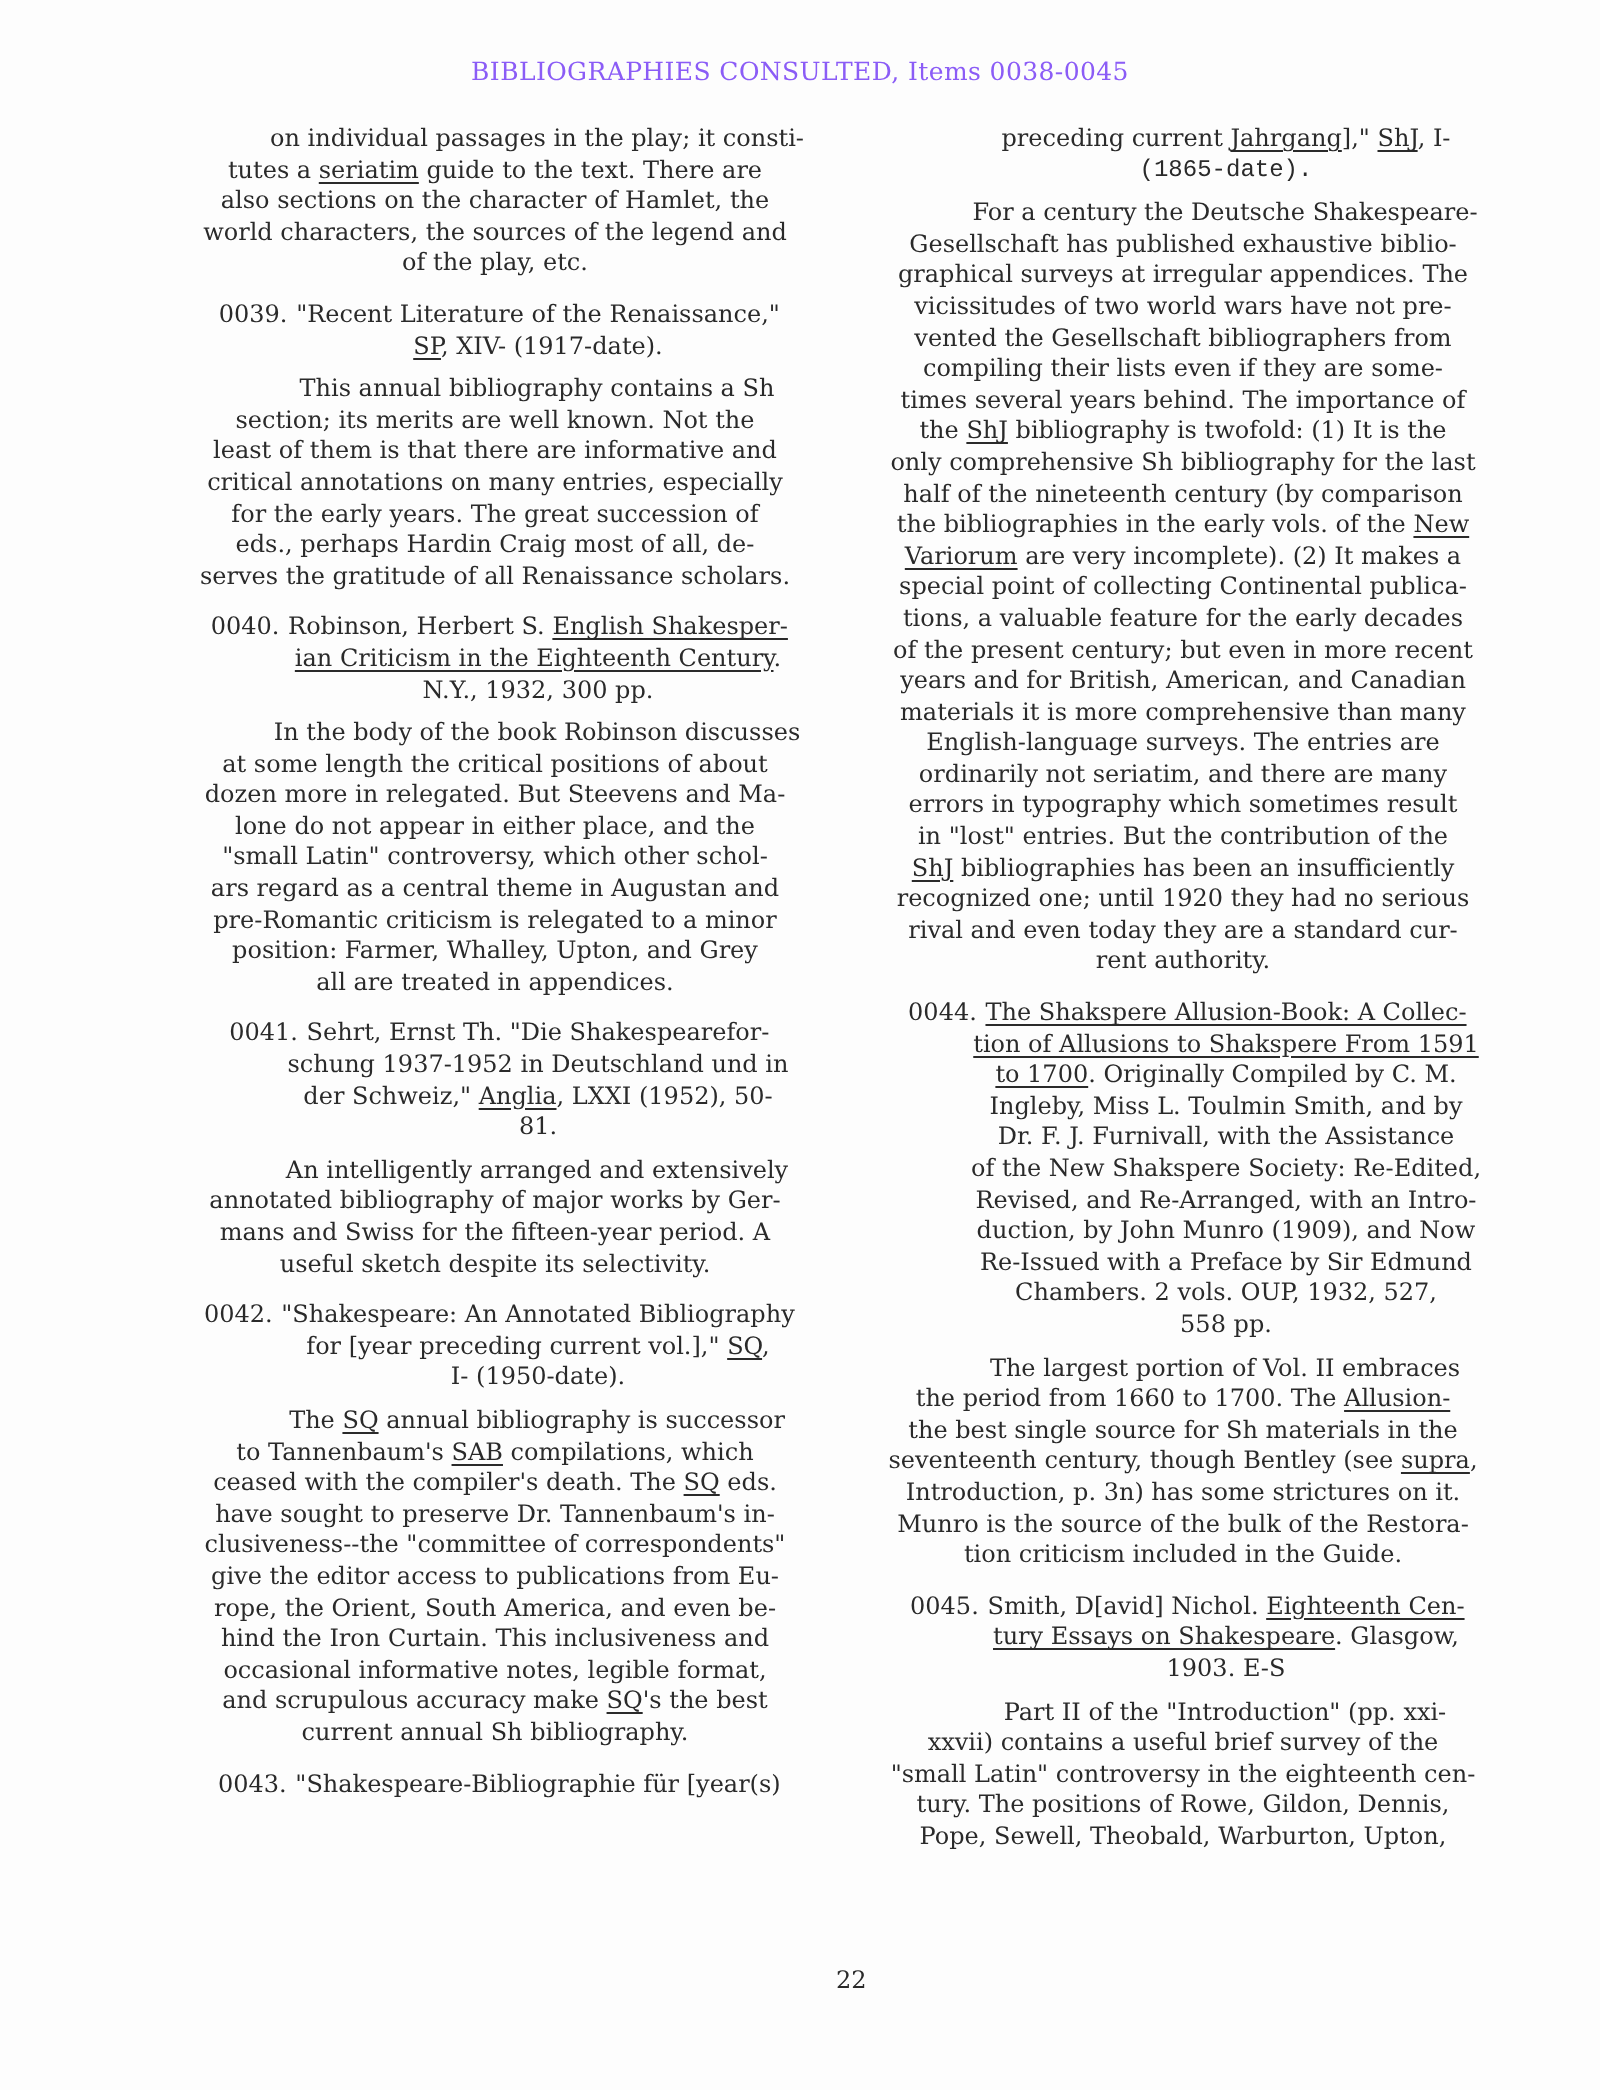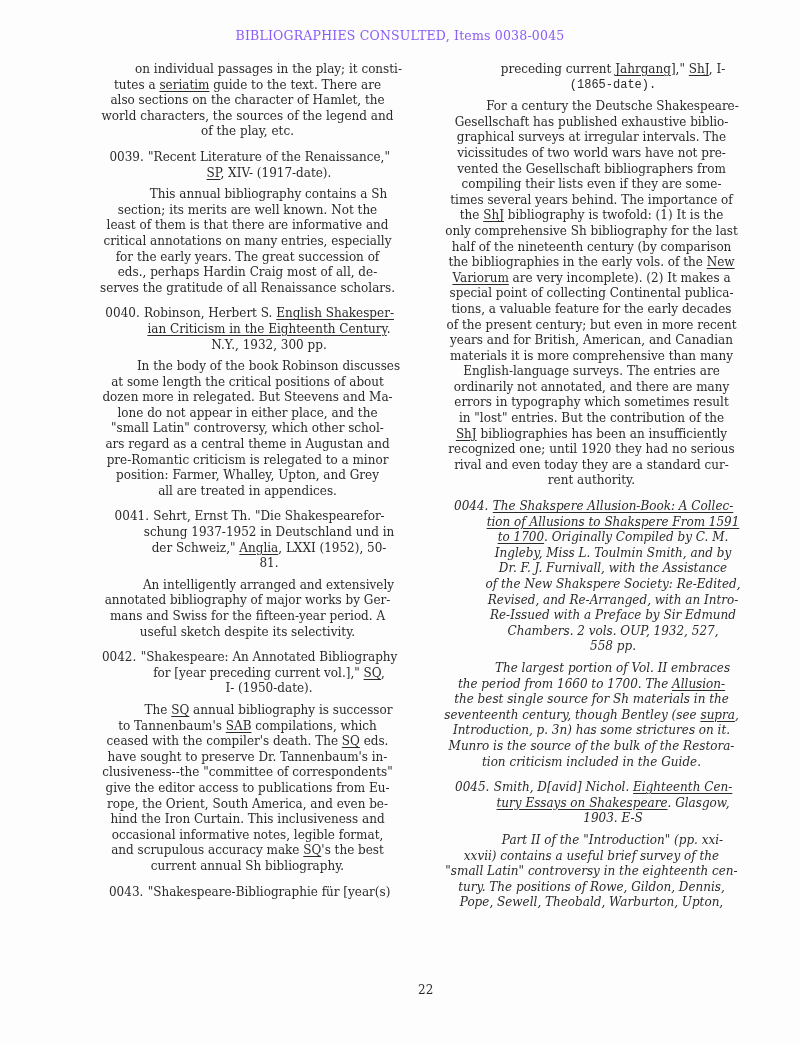--- a/index.html
+++ b/index.html
@@ -95,54 +95,55 @@
         <span class="line"><span class="num">0043.</span><span>"Shakespeare-Bibliographie für [year(s)</span></span>
       </div>
     </div>
   <div class="col col-right" id="col-right">
       <span class="line hang" style="padding-left: 0px;"><span>preceding current </span><span class="u">Jahrgang</span><span>]," </span><span class="u">ShJ</span><span>, I-</span></span>
       <span class="line hang" style="padding-left: 0px; font-family: Liberation Mono, monospace;"><span>(1865-date).</span></span>
       <span class="gap-s"></span>
       <div style="margin-left: -43px;">
         <span class="line indent-first"><span>For a century the Deutsche Shakespeare-</span></span>
         <span class="line"><span>Gesellschaft has published exhaustive biblio-</span></span>
-        <span class="line"><span>graphical surveys at irregular intervals. The</span></span>
+        <span class="line"><span>graphical surveys at irregular appendices. The</span></span>
         <span class="line"><span>vicissitudes of two world wars have not pre-</span></span>
         <span class="line"><span>vented the Gesellschaft bibliographers from</span></span>
         <span class="line"><span>compiling their lists even if they are some-</span></span>
         <span class="line"><span>times several years behind. The importance of</span></span>
         <span class="line"><span>the </span><span class="u">ShJ</span><span> bibliography is twofold: (1) It is the</span></span>
         <span class="line"><span>only comprehensive Sh bibliography for the last</span></span>
         <span class="line"><span>half of the nineteenth century (by comparison</span></span>
         <span class="line"><span>the bibliographies in the early vols. of the </span><span class="u">New</span></span>
         <span class="line"><span class="u">Variorum</span><span> are very incomplete). (2) It makes a</span></span>
         <span class="line"><span>special point of collecting Continental publica-</span></span>
         <span class="line"><span>tions, a valuable feature for the early decades</span></span>
         <span class="line"><span>of the present century; but even in more recent</span></span>
         <span class="line"><span>years and for British, American, and Canadian</span></span>
         <span class="line"><span>materials it is more comprehensive than many</span></span>
         <span class="line"><span>English-language surveys. The entries are</span></span>
-        <span class="line"><span>ordinarily not annotated, and there are many</span></span>
+        <span class="line"><span>ordinarily not seriatim, and there are many</span></span>
         <span class="line"><span>errors in typography which sometimes result</span></span>
         <span class="line"><span>in "lost" entries. But the contribution of the</span></span>
         <span class="line"><span class="u">ShJ</span><span> bibliographies has been an insufficiently</span></span>
         <span class="line"><span>recognized one; until 1920 they had no serious</span></span>
         <span class="line"><span>rival and even today they are a standard cur-</span></span>
         <span class="line"><span>rent authority.</span></span>
       </div>
-      <div style="margin-left: -43px; font-style: italic;">
+      <div style="margin-left: -43px;">
         <span class="gap"></span>
         <div>
           <span class="line"><span class="num">0044.</span><span class="u">The Shakspere Allusion-Book: A Collec-</span></span>
           <span class="line hang"><span class="u">tion of Allusions to Shakspere From 1591</span></span>
           <span class="line hang"><span class="u">to 1700</span><span>. Originally Compiled by C. M.</span></span>
           <span class="line hang"><span>Ingleby, Miss L. Toulmin Smith, and by</span></span>
           <span class="line hang"><span>Dr. F. J. Furnivall, with the Assistance</span></span>
           <span class="line hang"><span>of the New Shakspere Society: Re-Edited,</span></span>
           <span class="line hang"><span>Revised, and Re-Arranged, with an Intro-</span></span>
+          <span class="line hang"><span>duction, by John Munro (1909), and Now</span></span>
           <span class="line hang"><span>Re-Issued with a Preface by Sir Edmund</span></span>
           <span class="line hang"><span>Chambers. 2 vols. OUP, 1932, 527,</span></span>
           <span class="line hang"><span>558 pp.</span></span>
           <span class="gap-s"></span>
           <span class="line indent-first"><span>The largest portion of Vol. II embraces</span></span>
           <span class="line"><span>the period from 1660 to 1700. The </span><span class="u">Allusion-</span></span>
           <span class="line"><span>the best single source for Sh materials in the</span></span>
           <span class="line"><span>seventeenth century, though Bentley (see </span><span class="u">supra</span><span>,</span></span>
           <span class="line"><span>Introduction, p. 3n) has some strictures on it.</span></span>
           <span class="line"><span>Munro is the source of the bulk of the Restora-</span></span>

